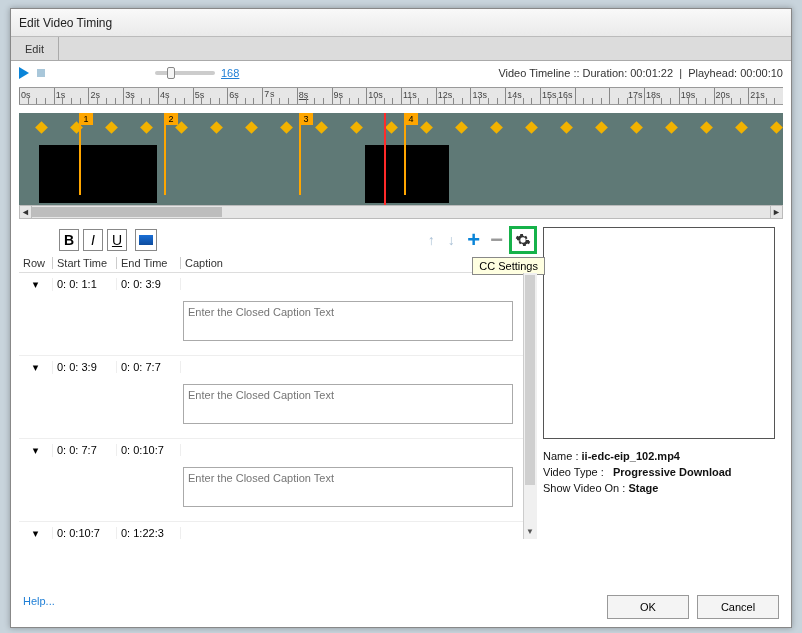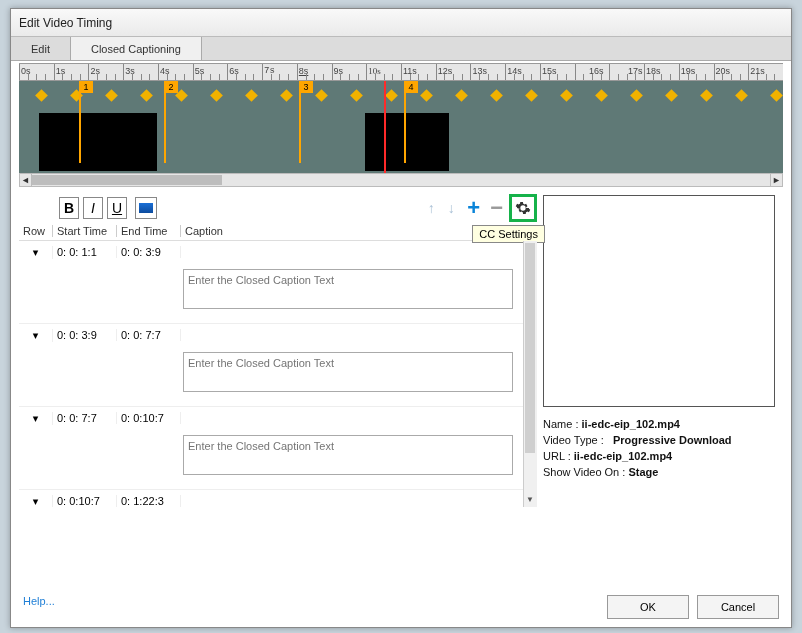--- a/index.html
+++ b/index.html
@@ -1,29 +1,29 @@
 <!DOCTYPE html>
 <html><head>
 <meta charset="utf-8">
 <style>
 * { box-sizing: border-box; margin: 0; padding: 0; font-family: "Segoe UI", Tahoma, sans-serif; }
 body { background: #c8d4dc; width: 802px; height: 633px; overflow: hidden; }
 .dialog { position: absolute; left: 10px; top: 8px; width: 782px; height: 620px; background: #fff; border: 1px solid #888; box-shadow: 0 0 6px rgba(0,0,0,0.3); }
 .titlebar { height: 28px; background: linear-gradient(#f9f9f9,#eaeaea); border-bottom: 1px solid #bbb; display: flex; align-items: center; padding: 0 8px; font-size: 12px; color: #222; }
 .tabs { height: 24px; background: #dcdcdc; border-bottom: 1px solid #aaa; display: flex; }
-.tab { padding: 4px 20px; font-size: 11px; color: #333; border-right: 1px solid #aaa; display:flex; align-items:center; cursor:pointer; }
+.tab { padding: 4px 14px; font-size: 11px; color: #333; border-right: 1px solid #aaa; display:flex; align-items:center; cursor:pointer; }
 .tab.active { background: #f0f0f0; }
 .controls-row { height: 24px; display:flex; align-items:center; padding: 2px 8px; font-size: 11px; color:#0a66c2; }
 .play { width:0; height:0; border-left:10px solid #0a84d8; border-top:6px solid transparent; border-bottom:6px solid transparent; margin-right:8px; cursor:pointer; }
 .stop { width:8px; height:8px; background:#a9c7da; margin-right:30px; cursor:pointer; }
 .slider { width:60px; height:4px; background:#ccc; border-radius:2px; position:relative; margin-right:6px; }
 .slider-knob { position:absolute; left:12px; top:-4px; width:8px; height:12px; background:#f5f5f5; border:1px solid #888; border-radius:2px; }
 .zoom-val { color:#1f7fd6; text-decoration:underline; }
 .timeline-info { margin-left:auto; color:#333; font-size:11px; }
-.ruler { position:relative; height:18px; background:#e6e6e6; border-top:1px solid #999; border-bottom:1px solid #999; margin: 2px 8px 0 8px; overflow:hidden; }
+.ruler { position:relative; height:18px; background:#e6e6e6; border-top:1px solid #999; border-bottom:1px solid #999; margin: 2px 8px 8px 8px; overflow:hidden; }
 .ruler-tick { position:absolute; top:0; width:1px; height:18px; background:#888; }
 .ruler-label { position:absolute; top:2px; font-size:9px; color:#444; }
 .timeline { position:relative; height:92px; background:#5f7976; margin:0 8px; overflow:hidden; }
 .clip { position:absolute; top:32px; height:58px; background:#000; }
 .playhead { position:absolute; top:0; width:2px; height:100%; background:#ff2a2a; }
 .diamond-row { position:absolute; top:10px; width:100%; height:12px; }
 .diamond { position:absolute; width:9px; height:9px; background:#f2b200; transform:rotate(45deg); }
 .marker { position:absolute; top:0; width:2px; height:82px; background:#ffa600; }
 .marker-flag { position:absolute; width:14px; height:12px; background:#ffa600; font-size:9px; color:#000; text-align:center; line-height:12px; }
 .hscroll { height:14px; background:#e6e6e6; margin:0 8px; position:relative; border:1px solid #bbb; }
@@ -81,25 +81,38 @@
 <body>
 
 <div class="dialog">
   <div class="titlebar">
     <span>Edit Video Timing</span>
   </div>
   <div class="tabs">
     <div class="tab">
         <span>Edit</span>
       </div>
-    <div class="tab active">
-        <span>Closed Captioning</span>
-      </div>
-  </div>
-
+  </div>
+
+  <div class="controls-row">
+    <div class="play"></div>
+    <div class="stop"></div>
+    <div style="width:80px"></div>
+    <div class="slider">
+        <div class="slider-knob"></div>
+      </div>
+    <span class="zoom-val">168</span>
+    <div class="timeline-info">
+      <span>Video Timeline :: Duration:</span>
+      <span>00:01:22</span>
+      &nbsp;|&nbsp;
+      <span>Playhead:</span>
+      <span>00:00:10</span>
+    </div>
+  </div>
 
   <div class="ruler" id="ruler">
       <div class="ruler-tick" style="left: 0px;"></div>
       <div class="ruler-label" style="left: 2px;">0s</div>
       <div class="ruler-tick" style="left: 8.68182px; height: 8px; top: 10px;"></div>
       <div class="ruler-tick" style="left: 17.3636px; height: 8px; top: 10px;"></div>
       <div class="ruler-tick" style="left: 26.0455px; height: 8px; top: 10px;"></div>
       <div class="ruler-tick" style="left: 34.7273px;"></div>
       <div class="ruler-label" style="left: 36.7273px;">1s</div>
       <div class="ruler-tick" style="left: 43.4091px; height: 8px; top: 10px;"></div>
@@ -139,21 +152,21 @@
       <div class="ruler-label" style="left: 279.818px; text-decoration: underline;">8s</div>
       <div class="ruler-tick" style="left: 286.5px; height: 8px; top: 10px;"></div>
       <div class="ruler-tick" style="left: 295.182px; height: 8px; top: 10px;"></div>
       <div class="ruler-tick" style="left: 303.864px; height: 8px; top: 10px;"></div>
       <div class="ruler-tick" style="left: 312.545px;"></div>
       <div class="ruler-label" style="left: 314.545px;">9s</div>
       <div class="ruler-tick" style="left: 321.227px; height: 8px; top: 10px;"></div>
       <div class="ruler-tick" style="left: 329.909px; height: 8px; top: 10px;"></div>
       <div class="ruler-tick" style="left: 338.591px; height: 8px; top: 10px;"></div>
       <div class="ruler-tick" style="left: 347.273px;"></div>
-      <div class="ruler-label" style="left: 349.273px; font-family: Liberation Serif, serif;">10s</div>
+      <div class="ruler-label" style="left: 349.273px;">10s</div>
       <div class="ruler-tick" style="left: 355.955px; height: 8px; top: 10px;"></div>
       <div class="ruler-tick" style="left: 364.636px; height: 8px; top: 10px;"></div>
       <div class="ruler-tick" style="left: 373.318px; height: 8px; top: 10px;"></div>
       <div class="ruler-tick" style="left: 382px;"></div>
       <div class="ruler-label" style="left: 384px;">11s</div>
       <div class="ruler-tick" style="left: 390.682px; height: 8px; top: 10px;"></div>
       <div class="ruler-tick" style="left: 399.364px; height: 8px; top: 10px;"></div>
       <div class="ruler-tick" style="left: 408.045px; height: 8px; top: 10px;"></div>
       <div class="ruler-tick" style="left: 416.727px;"></div>
       <div class="ruler-label" style="left: 418.727px;">12s</div>
@@ -169,21 +182,21 @@
       <div class="ruler-label" style="left: 488.182px;">14s</div>
       <div class="ruler-tick" style="left: 494.864px; height: 8px; top: 10px;"></div>
       <div class="ruler-tick" style="left: 503.545px; height: 8px; top: 10px;"></div>
       <div class="ruler-tick" style="left: 512.227px; height: 8px; top: 10px;"></div>
       <div class="ruler-tick" style="left: 520.909px;"></div>
       <div class="ruler-label" style="left: 522.909px;">15s</div>
       <div class="ruler-tick" style="left: 529.591px; height: 8px; top: 10px;"></div>
       <div class="ruler-tick" style="left: 538.273px; height: 8px; top: 10px;"></div>
       <div class="ruler-tick" style="left: 546.955px; height: 8px; top: 10px;"></div>
       <div class="ruler-tick" style="left: 555.636px;"></div>
-      <div class="ruler-label" style="left: 570px; text-align: center;">16s</div>
+      <div class="ruler-label" style="left: 539px; text-align: center;">16s</div>
       <div class="ruler-tick" style="left: 564.318px; height: 8px; top: 10px;"></div>
       <div class="ruler-tick" style="left: 573px; height: 8px; top: 10px;"></div>
       <div class="ruler-tick" style="left: 581.682px; height: 8px; top: 10px;"></div>
       <div class="ruler-tick" style="left: 590.364px;"></div>
       <div class="ruler-label" style="left: 609px;">17s</div>
       <div class="ruler-tick" style="left: 599.045px; height: 8px; top: 10px;"></div>
       <div class="ruler-tick" style="left: 607.727px; height: 8px; top: 10px;"></div>
       <div class="ruler-tick" style="left: 616.409px; height: 8px; top: 10px;"></div>
       <div class="ruler-tick" style="left: 625.091px;"></div>
       <div class="ruler-label" style="left: 627.091px;">18s</div>
@@ -323,21 +336,20 @@
           <div class="vscroll-arrow" style="bottom:2px">▼</div>
         </div>
       </div>
     </div>
 
     <div class="cc-right">
       <div class="preview"></div>
       <div class="meta">
         <div><span>Name  :</span> <b>ii-edc-eip_102.mp4</b></div>
         <div><span>Video Type :</span>&nbsp;&nbsp; <b>Progressive Download</b></div>
-        <div><span>URL :</span> <b>ii-edc-eip_102.mp4</b></div>
         <div><span>Show Video On :</span> <b>Stage</b></div>
       </div>
     </div>
   </div>
 
   <div class="footer">
     <span class="help">Help...</span>
     <div class="spacer"></div>
     <button class="btn">OK</button>
     <button class="btn">Cancel</button>

